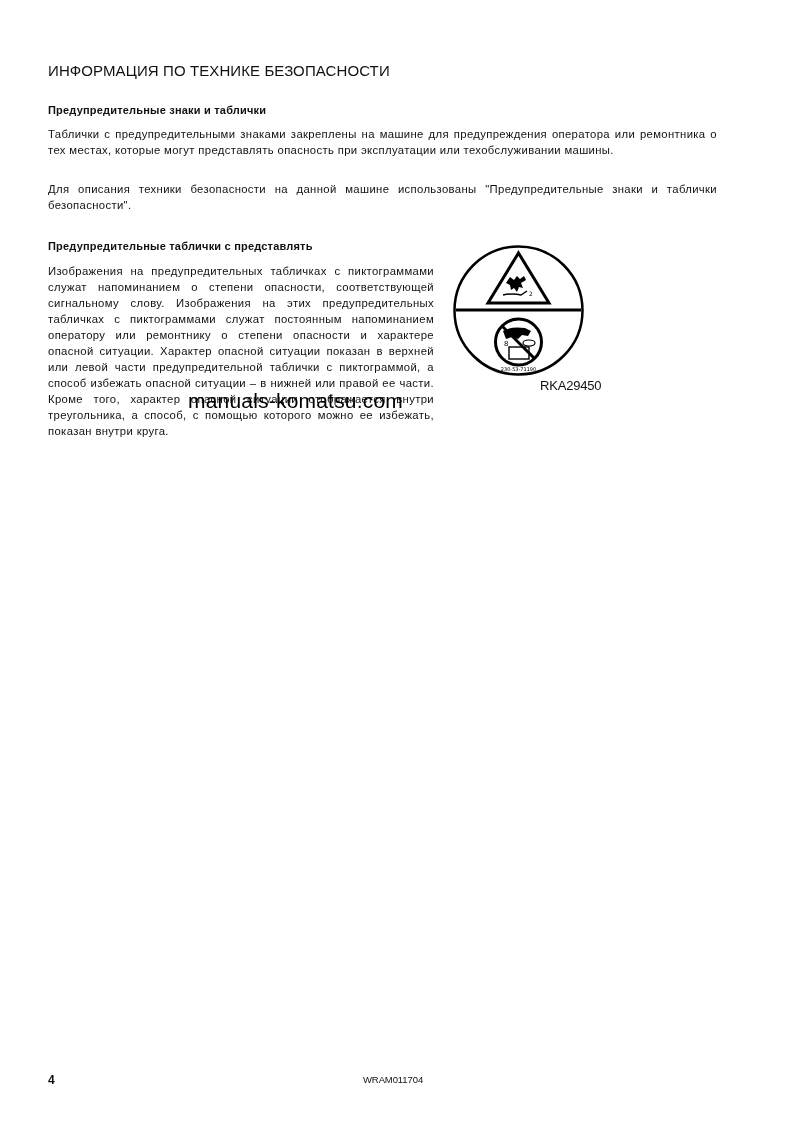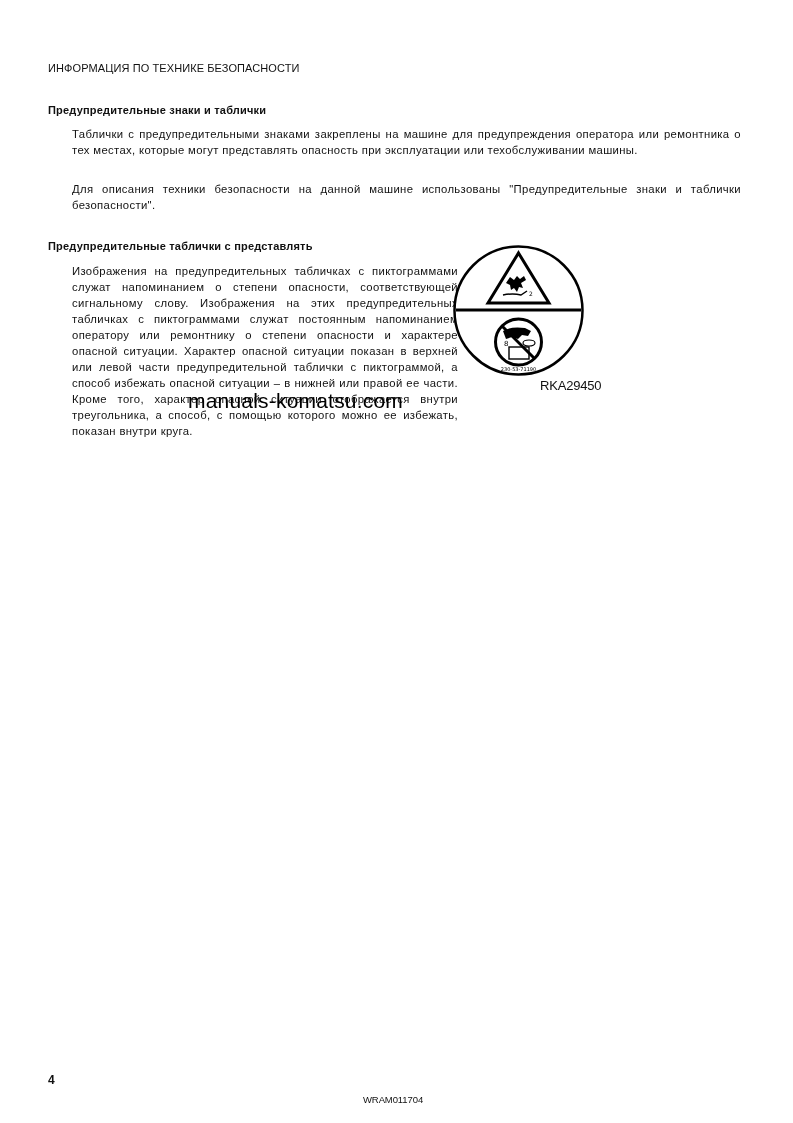--- a/index.html
+++ b/index.html
@@ -3,48 +3,48 @@
   <meta charset="utf-8">
   <style>
     html, body { margin: 0; padding: 0; background: #ffffff; }
     body {
       width: 793px; height: 1123px; position: relative; overflow: hidden;
       font-family: "Liberation Sans", "DejaVu Sans", sans-serif;
       color: #111111;
     }
     .page-header {
       position: absolute; left: 48px; top: 62px;
-      font-size: 11px; letter-spacing: 0.1px;
+      font-size: 15px; letter-spacing: 0.1px;
     }
     .h2 {
       position: absolute; left: 48px;
       font-size: 11px; font-weight: bold; letter-spacing: 0.2px;
     }
     .para {
       position: absolute; left: 48px;
       font-size: 11.3px; line-height: 16px;
-      text-align: justify; letter-spacing: 0.35px; margin-left: 24px;
+      text-align: justify; letter-spacing: 0.35px;
     }
     .para.full { width: 669px; }
     .para.col { width: 386px; }
     .figure {
       position: absolute; left: 451px; top: 243px; width: 135px; height: 135px;
     }
     .fig-caption {
       position: absolute; left: 540px; top: 378px; font-size: 13px; letter-spacing: -0.2px;
     }
     .watermark {
       position: absolute; left: 188px; top: 389px;
       font-size: 21px; color: #000000; letter-spacing: 0.2px;
     }
     .page-number {
       position: absolute; left: 48px; top: 1073px; font-size: 12px; font-weight: bold;
     }
     .doc-code {
-      position: absolute; left: 363px; top: 1074px; font-size: 9.5px; letter-spacing: -0.1px; margin-top: 20px;
+      position: absolute; left: 363px; top: 1074px; font-size: 9.5px; letter-spacing: -0.1px;
     }
   </style>
 </head>
 <body>
 
 <div class="page-header">ИНФОРМАЦИЯ ПО ТЕХНИКЕ БЕЗОПАСНОСТИ</div>
 
 <div class="h2" style="top:104px;">Предупредительные знаки и таблички</div>
 
 <div class="para full" style="top:126px;">Таблички с предупредительными знаками закреплены на машине для предупреждения оператора или ремонтника о тех местах, которые могут представлять опасность при эксплуатации или техобслуживании машины.</div>

